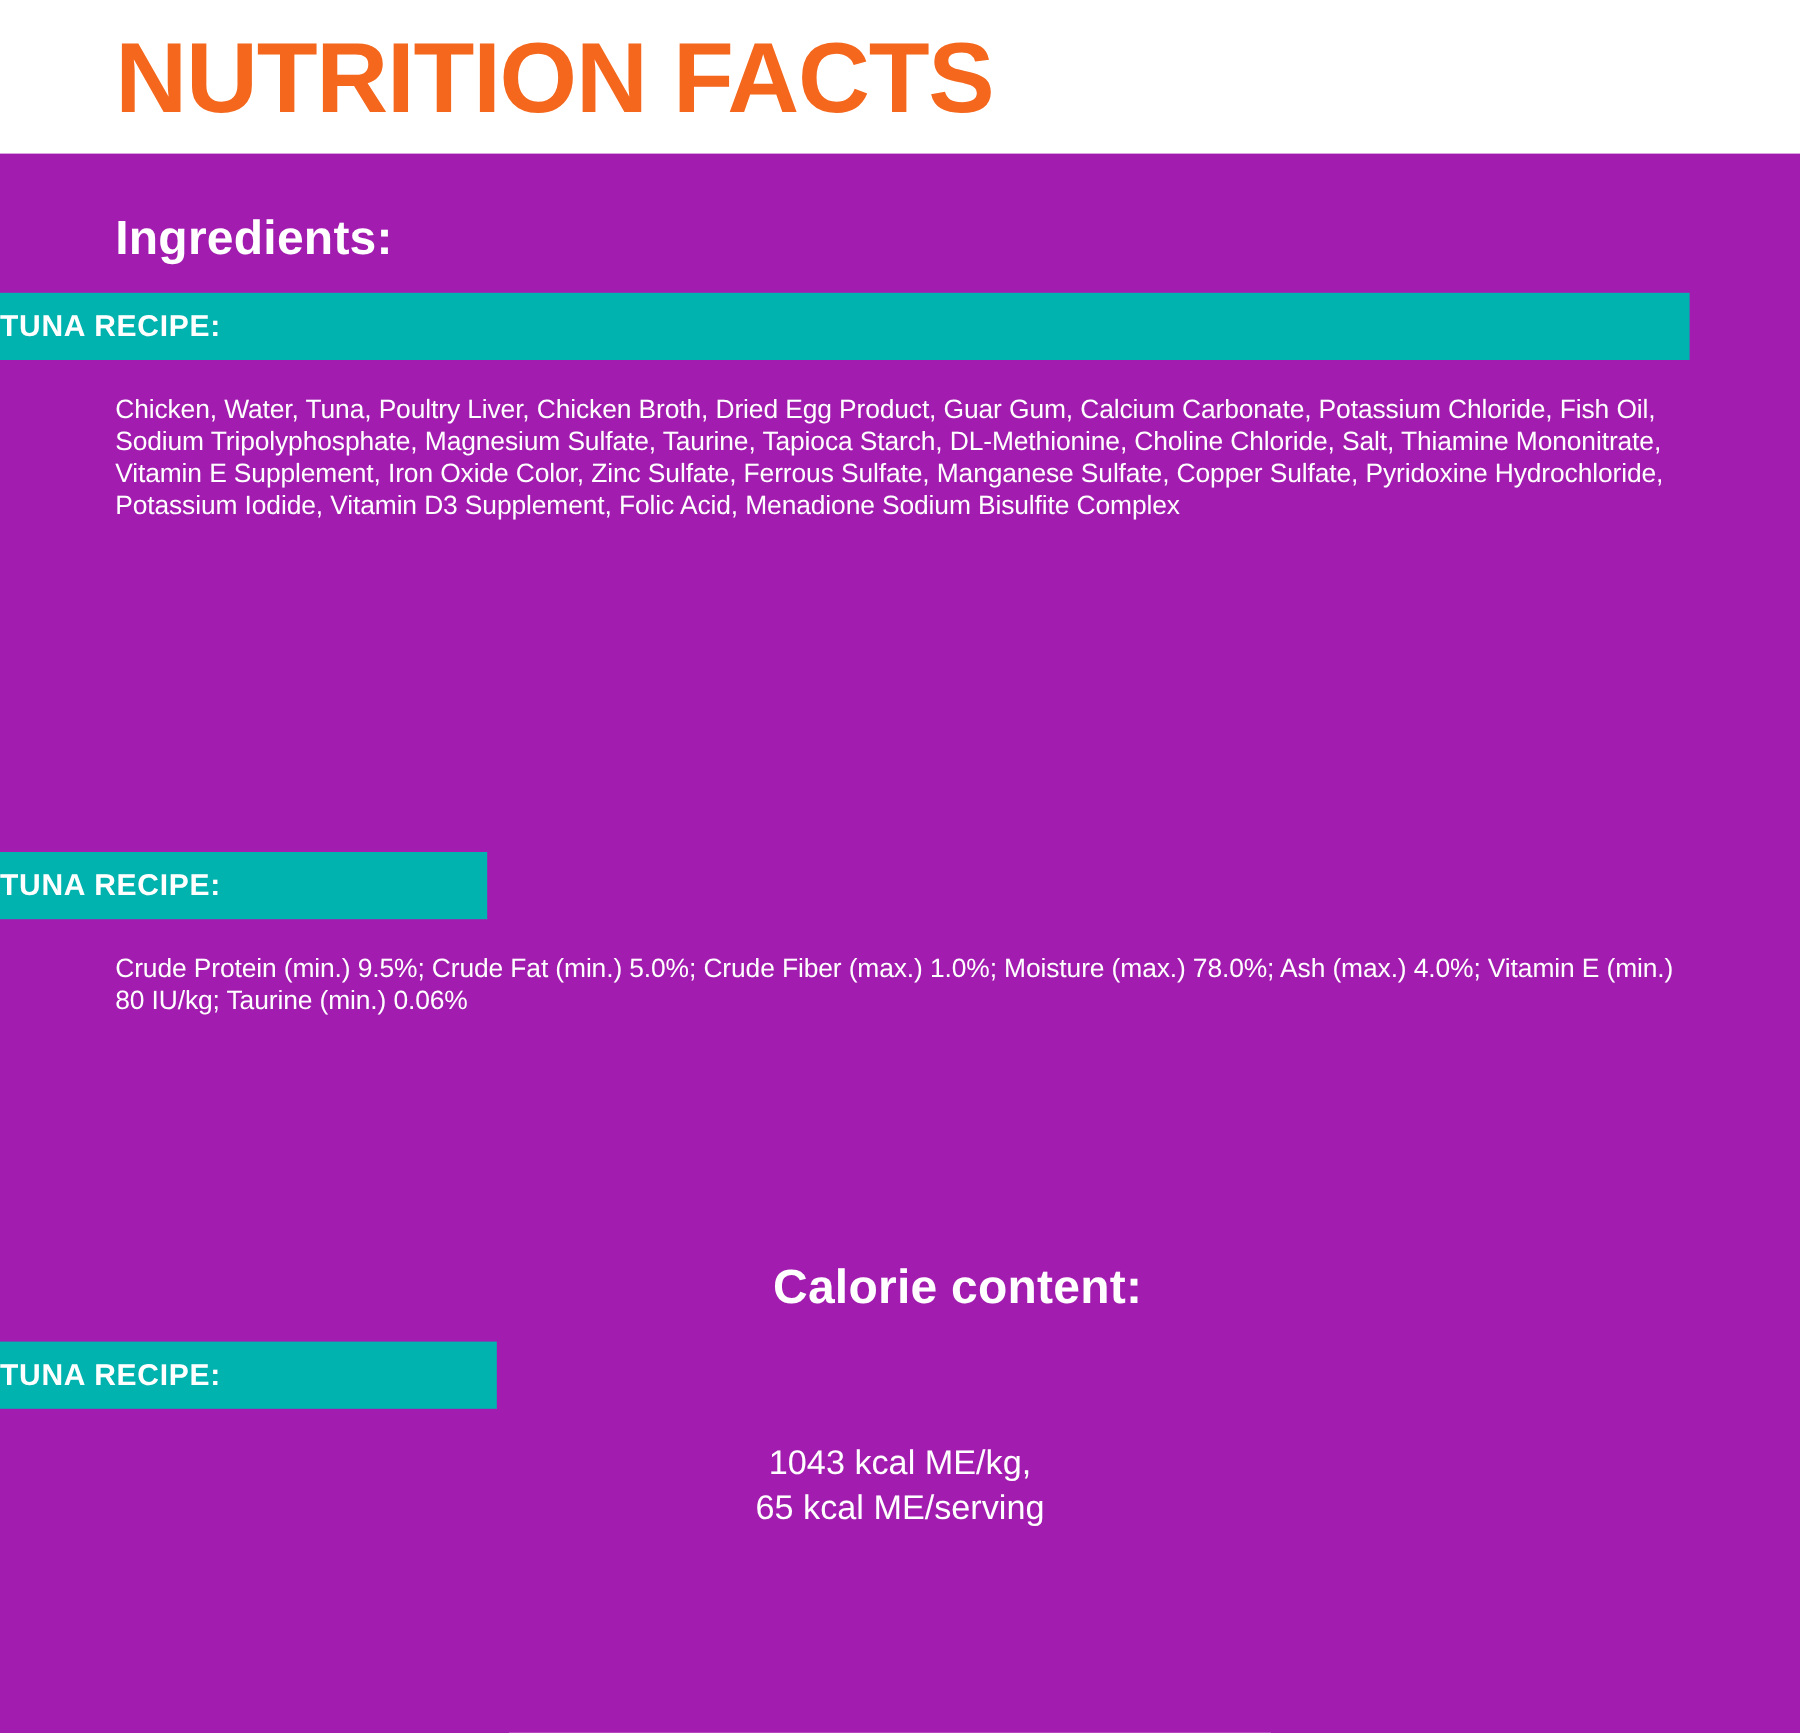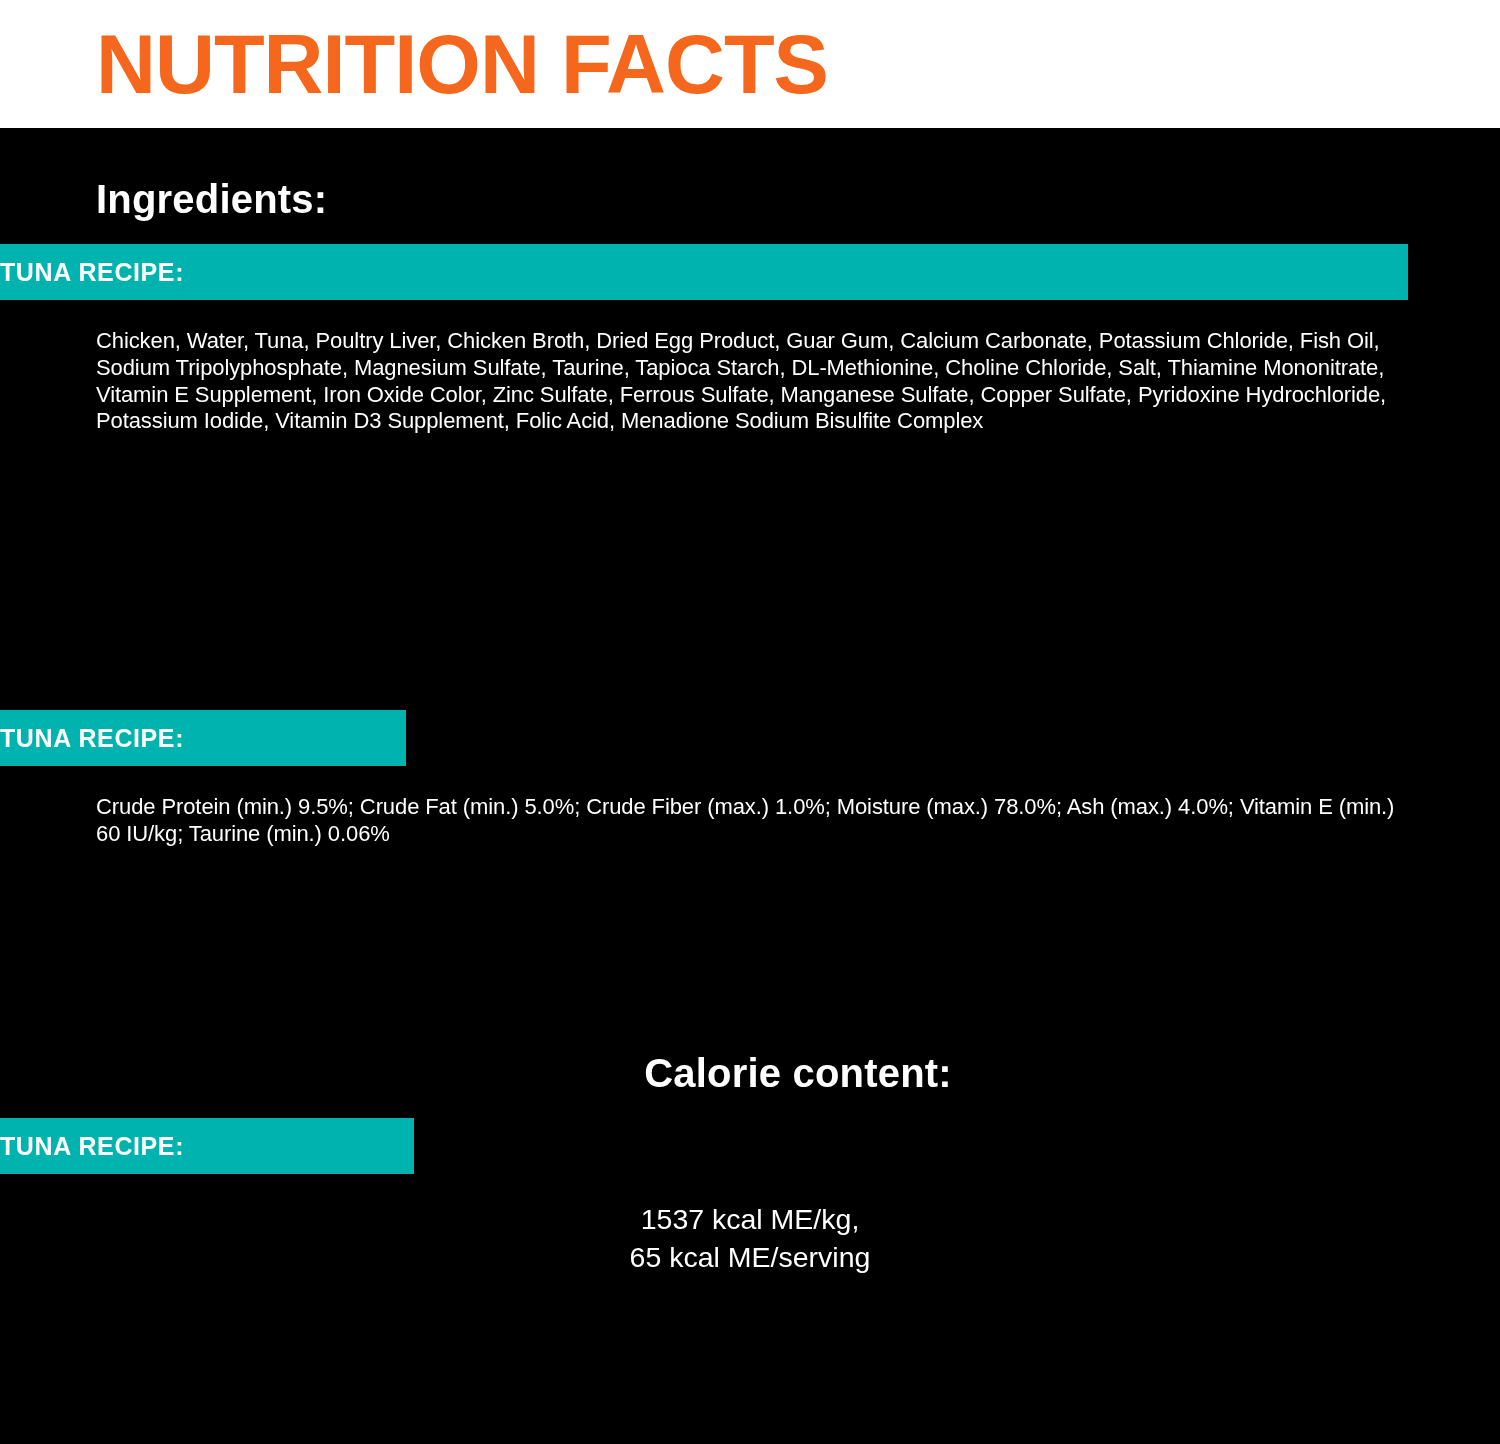--- a/index.html
+++ b/index.html
@@ -40,21 +40,21 @@
     letter-spacing: -1px;
     font-family: "Liberation Sans", sans-serif;
   }
   
   .body-panel {
     position: absolute;
     top: 128px;
     left: 0;
     width: 1500px;
     height: 1316px;
-    background: #000000;
+    background: #a21caf;
   }
   .section {
     position: absolute;
     left: 0;
     width: 1500px;
   }
   .section-heading {
     margin: 0 0 0 96px;
     color: #ffffff;
     font-size: 40px;
@@ -116,28 +116,28 @@
       <div class="recipe-bar full">
         <span class="recipe-bar-label">TUNA RECIPE:</span>
       </div>
       <div class="section-body">Chicken, Water, Tuna, Poultry Liver, Chicken Broth, Dried Egg Product, Guar Gum, Calcium Carbonate, Potassium Chloride, Fish Oil, Sodium Tripolyphosphate, Magnesium Sulfate, Taurine, Tapioca Starch, DL-Methionine, Choline Chloride, Salt, Thiamine Mononitrate, Vitamin E Supplement, Iron Oxide Color, Zinc Sulfate, Ferrous Sulfate, Manganese Sulfate, Copper Sulfate, Pyridoxine Hydrochloride, Potassium Iodide, Vitamin D3 Supplement, Folic Acid, Menadione Sodium Bisulfite Complex</div>
     </div>
 
     <div class="section" style="top: 560px;">
       <div class="recipe-bar short">
         <span class="recipe-bar-label">TUNA RECIPE:</span>
       </div>
-      <div class="section-body">Crude Protein (min.) 9.5%; Crude Fat (min.) 5.0%; Crude Fiber (max.) 1.0%;  Moisture (max.) 78.0%; Ash (max.) 4.0%; Vitamin E (min.) 60 IU/kg; Taurine (min.) 0.06%</div>
+      <div class="section-body">Crude Protein (min.) 9.5%; Crude Fat (min.) 5.0%; Crude Fiber (max.) 1.0%;  Moisture (max.) 78.0%; Ash (max.) 4.0%; Vitamin E (min.) 80 IU/kg; Taurine (min.) 0.06%</div>
     </div>
 
     <div class="section" style="top: 922px; text-align: center;">
       <div class="section-heading">Calorie content:</div>
       <div class="recipe-bar short" style="width: 414px;">
         <span class="recipe-bar-label">TUNA RECIPE:</span>
       </div>
       <div class="calorie-body">
-        <span class="calorie-line">1537 kcal ME/kg,</span>
+        <span class="calorie-line">1043 kcal ME/kg,</span>
         <span class="calorie-line">65 kcal ME/serving</span>
       </div>
     </div>
 
   </div>
 </div>
 
 </body></html>

